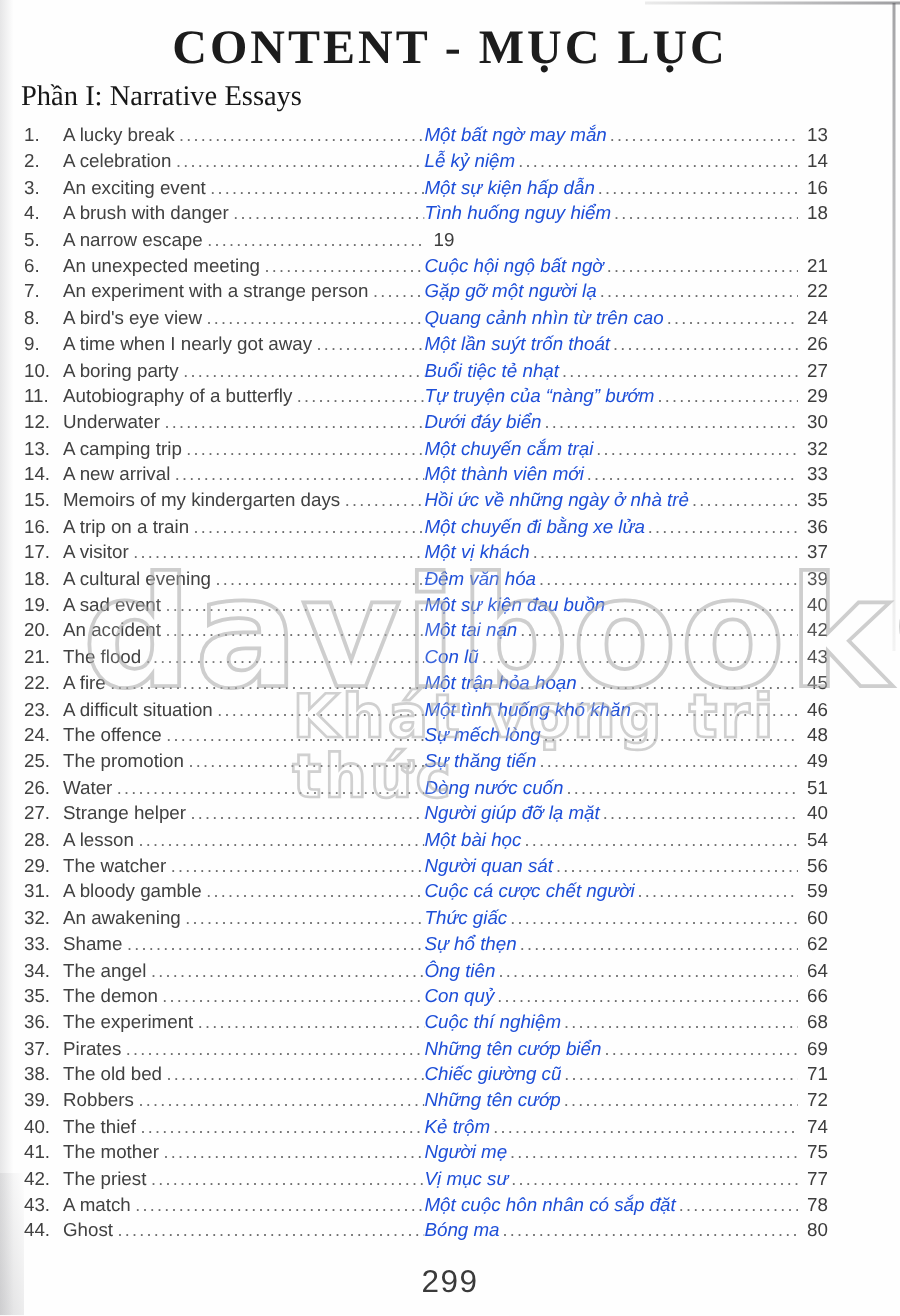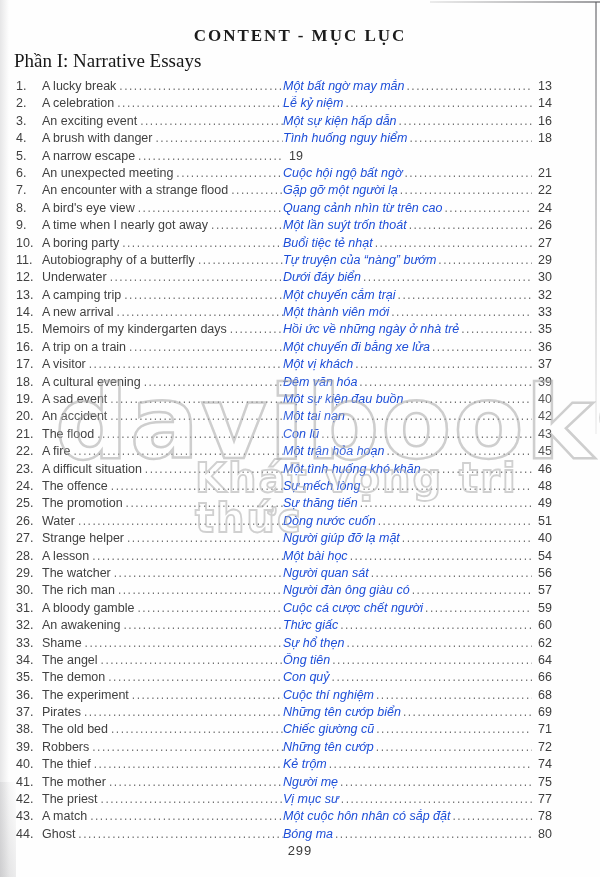--- a/index.html
+++ b/index.html
@@ -14,24 +14,24 @@
   .art-top-line{position:absolute;top:1px;left:430px;right:0;height:2px;
     background:linear-gradient(to right,rgba(130,130,130,0.15),rgba(80,80,85,0.55));}
   .art-right-line{position:absolute;top:2px;right:3px;width:2px;height:432px;
     background:linear-gradient(to bottom,rgba(90,90,95,0.55),rgba(150,150,150,0.10));}
   .art-left-band{position:absolute;left:0;top:0;bottom:0;width:9px;
     background:linear-gradient(to right,rgba(185,185,188,0.35),rgba(255,255,255,0));}
   .art-bottom-left{position:absolute;left:0;bottom:0;width:16px;height:95px;
     background:linear-gradient(to top right,rgba(175,175,178,0.45),rgba(255,255,255,0));}
 
   .title{
-    margin:0;padding-top:26px;
+    margin:0;padding-top:13px;
     text-align:center;
     font-family:"Liberation Serif","DejaVu Serif",serif;
-    font-weight:bold;font-size:17px;letter-spacing:2px;
+    font-weight:bold;font-size:32px;letter-spacing:2px;
     color:#1c1c1c;
   }
   .section{
     margin:4px 0 0 14px;
     font-family:"Liberation Serif","DejaVu Serif",serif;
     font-weight:normal;font-size:19px;
     color:#171717;
   }
   .toc{
     margin-top:7px;
@@ -51,21 +51,21 @@
   .leader{flex:1 1 auto;overflow:hidden;color:#6e6e6e;}
   .leader::after{
     content:"....................................................................................................";
     letter-spacing:1.5px;font-size:12px;
   }
   .pg{flex:0 0 26px;text-align:center;color:#3d3d3d;}
 
   .footer-page{
     position:absolute;left:0;right:0;top:843px;
     text-align:center;
-    font-size:13px;color:#3a3a3a;letter-spacing:1px;
+    font-size:21px;color:#3a3a3a;letter-spacing:1px;
   }
 
   .watermark{
     position:absolute;left:55px;top:372px;width:495px;
     pointer-events:none;z-index:5;
     font-family:"DejaVu Sans",sans-serif;
   }
   .wm1{
     font-size:102px;font-weight:bold;line-height:1;
     color:rgba(255,255,255,0.12);
@@ -164,21 +164,21 @@
     <span class="vi-wrap">
       <span class="vi">Cuộc hội ngộ bất ngờ</span>
       <span class="leader"></span>
     </span>
     <span class="pg">21</span>
   </div>
 
   <div class="row">
     <span class="num">7.</span>
     <span class="en-wrap">
-      <span class="en">An encounter with a strange flood</span>
+      <span class="en">An experiment with a strange person</span>
       <span class="leader"></span>
     </span>
     <span class="vi-wrap">
       <span class="vi">Gặp gỡ một người lạ</span>
       <span class="leader"></span>
     </span>
     <span class="pg">22</span>
   </div>
 
   <div class="row">
@@ -460,32 +460,20 @@
       <span class="en">The watcher</span>
       <span class="leader"></span>
     </span>
     <span class="vi-wrap">
       <span class="vi">Người quan sát</span>
       <span class="leader"></span>
     </span>
     <span class="pg">56</span>
   </div>
 
-  <div class="row">
-    <span class="num">30.</span>
-    <span class="en-wrap">
-      <span class="en">The rich man</span>
-      <span class="leader"></span>
-    </span>
-    <span class="vi-wrap">
-      <span class="vi">Người đàn ông giàu có</span>
-      <span class="leader"></span>
-    </span>
-    <span class="pg">57</span>
-  </div>
 
   <div class="row">
     <span class="num">31.</span>
     <span class="en-wrap">
       <span class="en">A bloody gamble</span>
       <span class="leader"></span>
     </span>
     <span class="vi-wrap">
       <span class="vi">Cuộc cá cược chết người</span>
       <span class="leader"></span>

